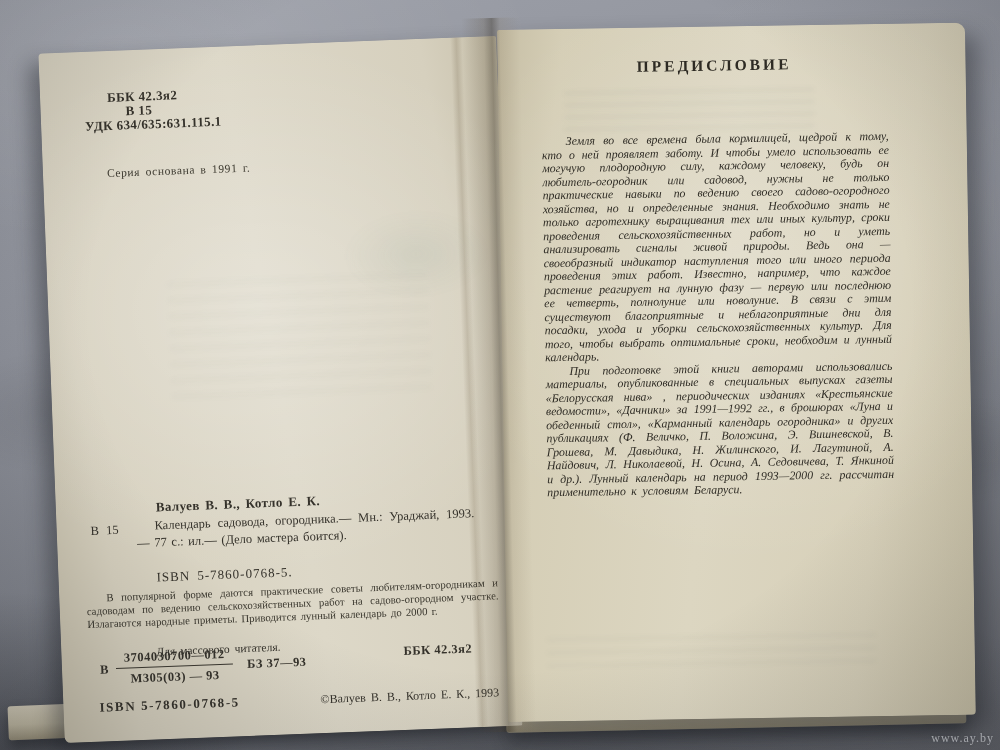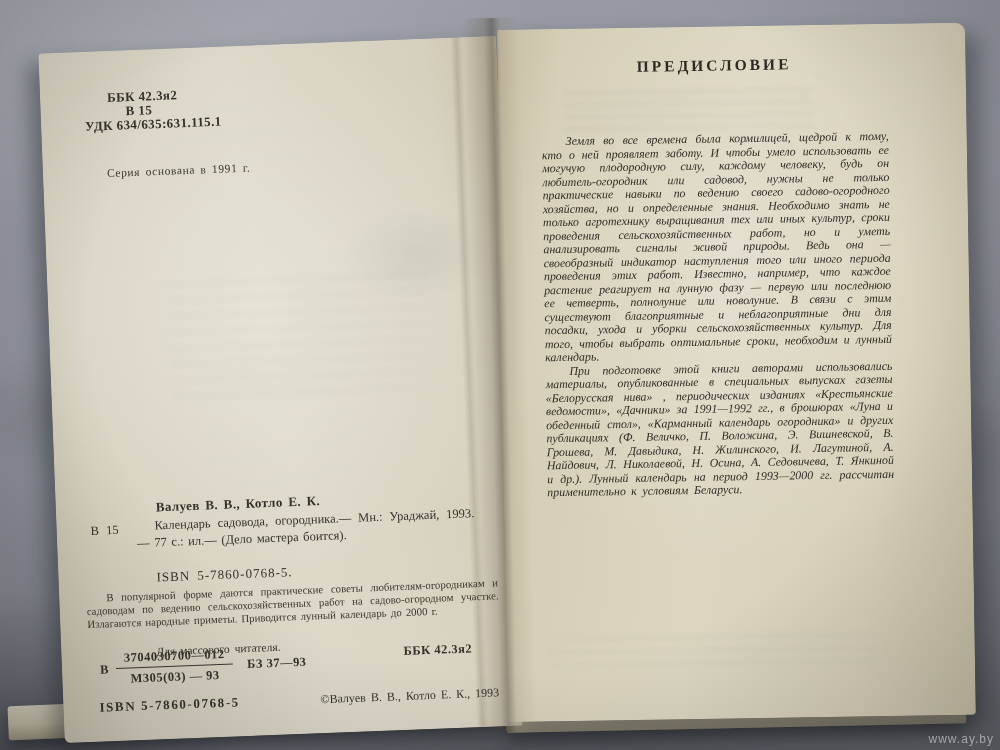--- a/index.html
+++ b/index.html
@@ -128,21 +128,21 @@
   .pref-title{margin-top:30px;text-align:center;font-size:15.5px;font-weight:bold;
     letter-spacing:3px;color:#2d2a23;}
   .para{font-style:italic;font-size:11.9px;line-height:13.5px;text-align:justify;
     text-indent:24px;word-spacing:2.5px;color:#2f2c25;}
   .para-first{margin-top:58px;}
 
   
   .vignette{position:absolute;inset:0;z-index:10;pointer-events:none;
     background:radial-gradient(ellipse at 50% 42%, transparent 58%, rgba(24,26,32,0.22) 100%);}
   .watermark{position:absolute;right:6px;bottom:4px;z-index:20;
-    font-family:Liberation Sans, sans-serif;font-size:12px;letter-spacing:1px;
+    font-family:Liberation Serif, serif;font-size:12px;letter-spacing:1px;
     color:rgba(235,236,240,0.55);text-shadow:0 0 2px rgba(60,62,70,0.4);}
 </style>
 </head>
 <body>
 
 <div class="photo">
 
   <div class="stack-left"></div>
   <div class="stack-right"></div>
 

